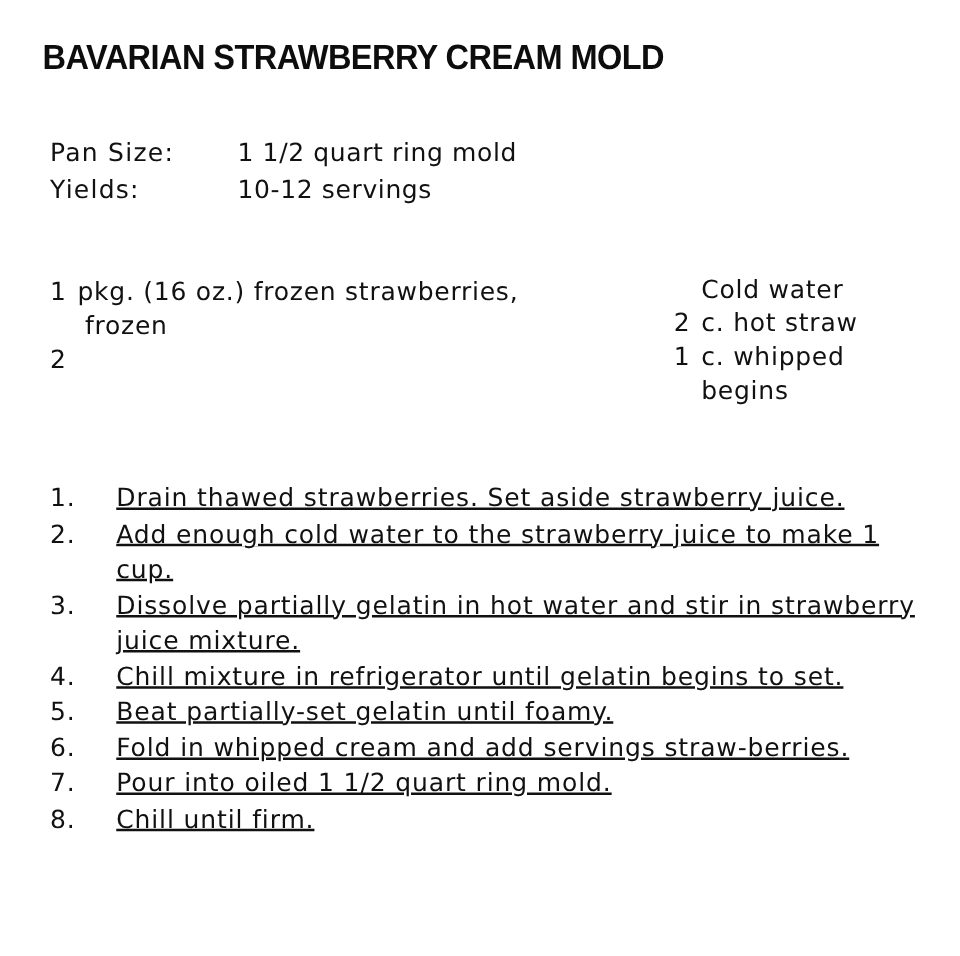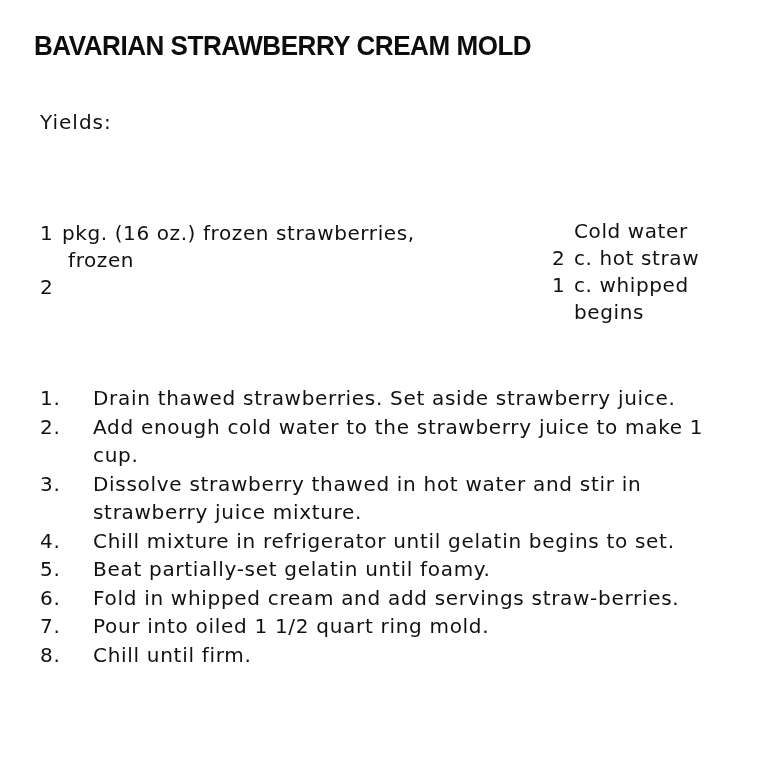--- a/index.html
+++ b/index.html
@@ -15,38 +15,43 @@
       font-weight: bold; font-size: 28px; letter-spacing: -0.5px;
       transform: scaleX(0.93); transform-origin: left top;
       margin: 0; color: #0d0d0d;
     }
     .meta { position: absolute; left: 40px; top: 108px; font-size: 20px; line-height: 29px; }
     .meta-row { display: flex; white-space: nowrap; }
     .meta-label { width: 150px; letter-spacing: 1px; }
     .meta-value { letter-spacing: 0.5px; }
     .ing { font-size: 20px; line-height: 27px; letter-spacing: 0.6px; white-space: nowrap; }
     .ing-left { position: absolute; left: 40px; top: 220px; }
-    .ing-right { position: absolute; left: 552px; top: 218px; }
+    .ing-right { position: absolute; left: 539px; top: 218px; }
     .ing-item { display: flex; }
     .ing-qty { width: 22px; flex: none; }
     .ing-text { }
     .ing-cont { padding-left: 28px; }
     .steps { position: absolute; left: 40px; top: 384px; font-size: 20px; line-height: 28.5px; letter-spacing: 0.7px; }
     .step { display: flex; }
     .step-num { width: 53px; flex: none; }
-    .step-text { width: 640px; }
+    .step-text { width: 640px; text-decoration: underline; }
   </style>
 </head>
 <body>
 
 <h1 class="title">BAVARIAN STRAWBERRY CREAM MOLD</h1>
 
 <div class="meta">
   <div class="meta-row">
+    <span class="meta-label">Pan Size:</span>
+    <span class="meta-value">1 1/2 quart ring mold</span>
+  </div>
+  <div class="meta-row">
     <span class="meta-label">Yields:</span>
+    <span class="meta-value">10-12 servings</span>
   </div>
 </div>
 
 <div class="ing ing-left">
   <div class="ing-item">
     <span class="ing-qty">1</span>
     <span class="ing-text">pkg. (16 oz.) frozen strawberries,</span>
   </div>
   <div class="ing-cont">frozen</div>
   <div class="ing-item">
@@ -77,21 +82,21 @@
   <div class="step">
     <span class="step-num">1.</span>
     <span class="step-text">Drain thawed strawberries.  Set aside strawberry juice.</span>
   </div>
   <div class="step">
     <span class="step-num">2.</span>
     <span class="step-text">Add enough cold water to the strawberry juice to make 1 cup.</span>
   </div>
   <div class="step">
     <span class="step-num">3.</span>
-    <span class="step-text">Dissolve strawberry thawed in hot water and stir in strawberry juice mixture.</span>
+    <span class="step-text">Dissolve partially gelatin in hot water and stir in strawberry juice mixture.</span>
   </div>
   <div class="step">
     <span class="step-num">4.</span>
     <span class="step-text">Chill mixture in refrigerator until gelatin begins to set.</span>
   </div>
   <div class="step">
     <span class="step-num">5.</span>
     <span class="step-text">Beat partially-set gelatin until foamy.</span>
   </div>
   <div class="step">

